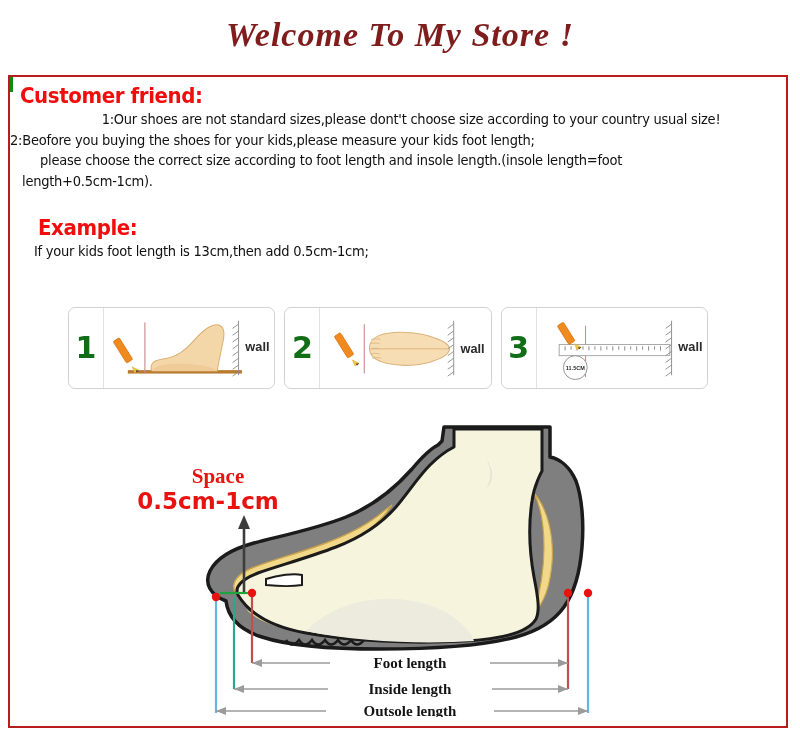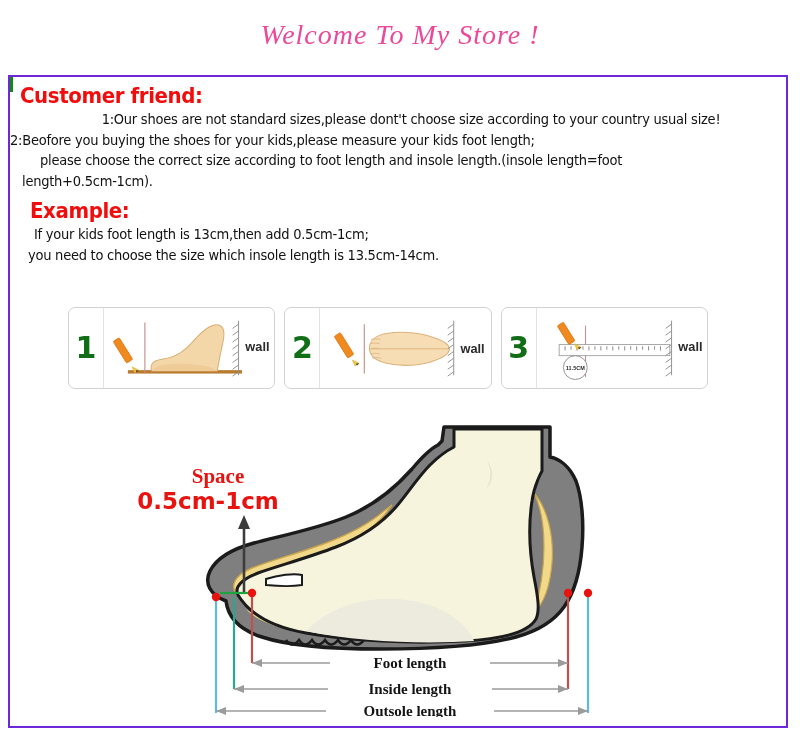--- a/index.html
+++ b/index.html
@@ -12,33 +12,33 @@
   }
   .page{position:relative;width:800px;height:735px;}
 
   
   .title-bar{
     width:800px;height:70px;
     display:flex;align-items:center;justify-content:center;
   }
   .title-text{
     font-family:"Liberation Serif", serif;
-    font-weight:normal;font-style:italic;
-    font-size:28px;
-    color:#ec4899;
+    font-weight:bold;font-style:italic;
+    font-size:34px;
+    color:#7f1d1d;
     letter-spacing:1px;
     white-space:nowrap;
   }
 
   
   .frame{
     position:absolute;
     left:8px;top:75px;
     width:780px;height:653px;
-    border:2px solid #6d28d9;
+    border:2px solid #b91c1c;
     background:#ffffff;
     box-sizing:border-box;
     overflow:hidden;
   }
   .frame-corner{
     position:absolute;left:-1px;top:-1px;
     width:4px;height:16px;background:#128a12;
   }
 
   
@@ -46,21 +46,21 @@
   .head-red{
     color:#f20d0d;
     font-weight:bold;
     font-size:22px;
     font-family:"DejaVu Sans", sans-serif;
     font-stretch:condensed;
     letter-spacing:-0.4px;
     padding-left:10px;
     line-height:1.18;
   }
-  .head-red.example{padding-left:20px;margin-top:7px;}
+  .head-red.example{padding-left:28px;margin-top:24px;}
   .body-line{
     font-size:14.5px;
     color:#111111;
     font-family:"DejaVu Sans", sans-serif;
     font-stretch:condensed;
     line-height:1.42;
     white-space:nowrap;
     letter-spacing:-0.25px;
   }
   .ind-1{padding-left:22px;text-align:center;}
@@ -122,21 +122,20 @@
       <div class="head-red">Customer friend:</div>
 
       <div class="body-line ind-1">1:Our shoes are not standard sizes,please dont't choose size according to your country usual size!</div>
       <div class="body-line ind-2">2:Beofore you buying the shoes for your kids,please measure your kids foot length;</div>
       <div class="body-line ind-3">please choose the correct size according to foot length and insole length.(insole length=foot</div>
       <div class="body-line ind-4">length+0.5cm-1cm).</div>
 
       <div class="head-red example">Example:</div>
 
       <div class="body-line ex-1">If your kids foot length is 13cm,then add 0.5cm-1cm;</div>
-      <div class="body-line ex-2">you need to choose the size which insole length is 13.5cm-14cm.</div>
     </div>
 
     <div class="steps">
 
       <div class="step">
         <div class="step-num-cell">
           <span class="step-num">1</span>
         </div>
         <div class="step-art">
           <svg viewBox="0 0 200 80" preserveAspectRatio="xMidYMid meet">

